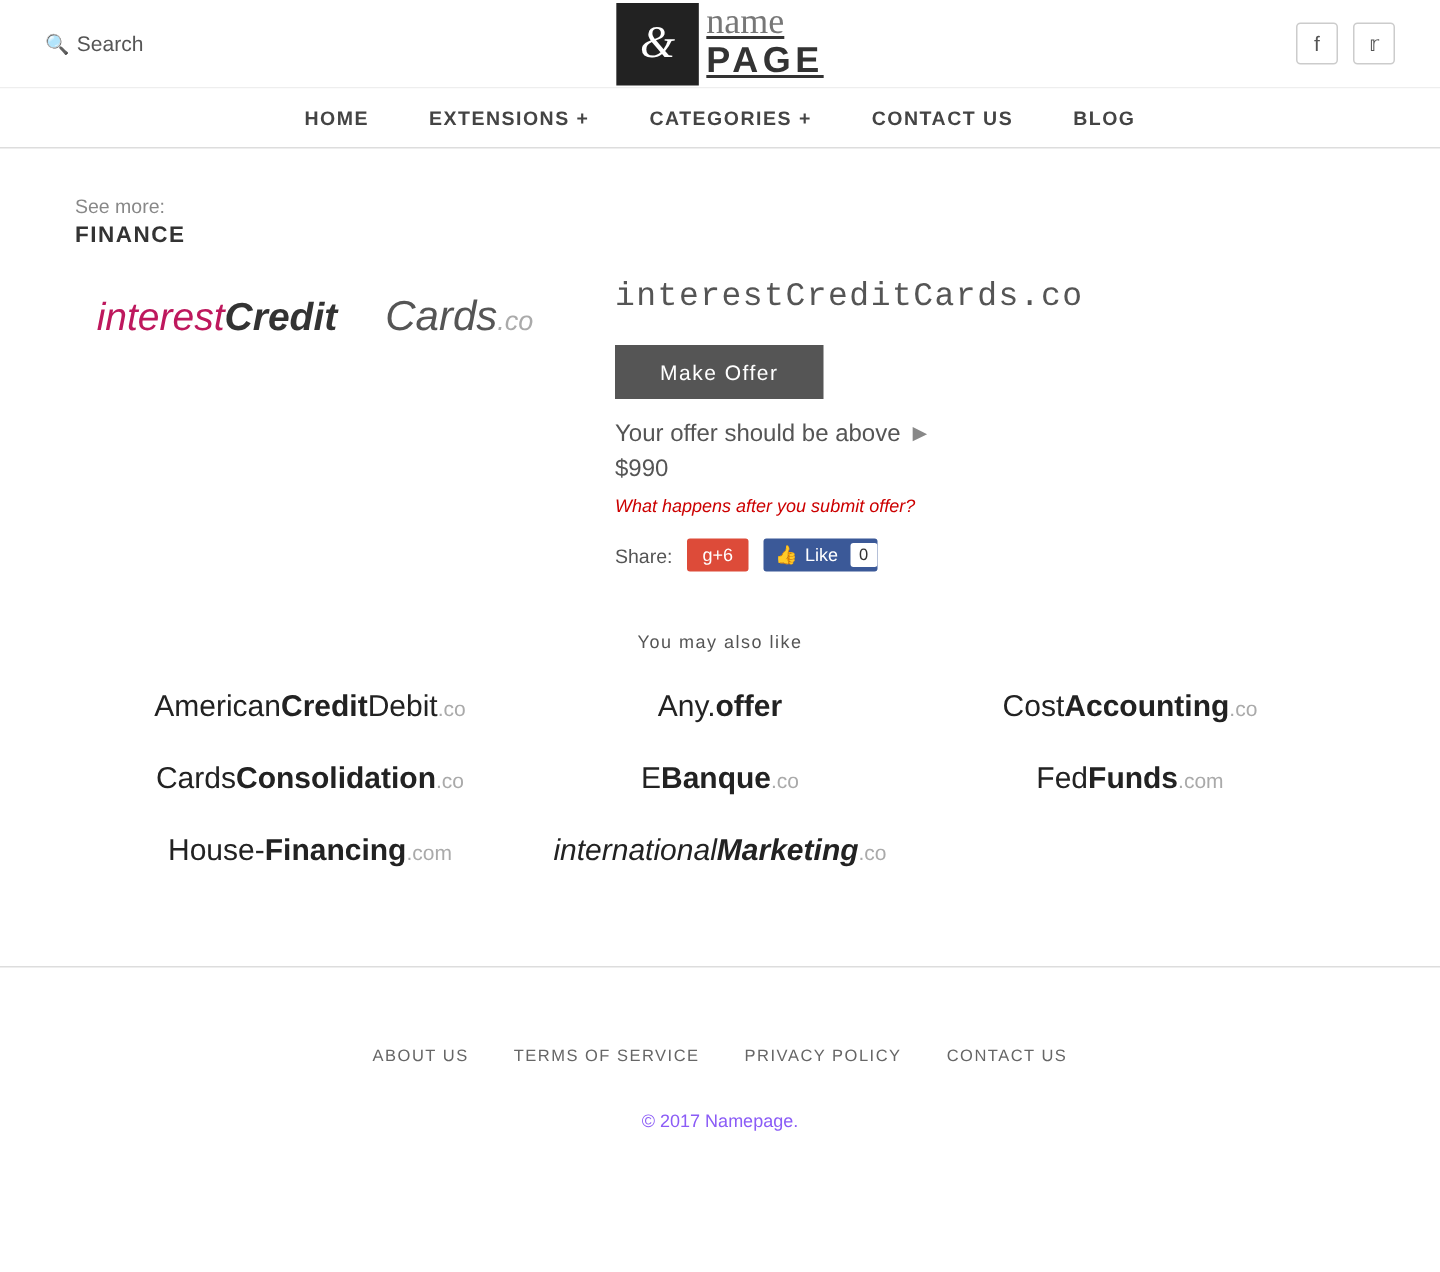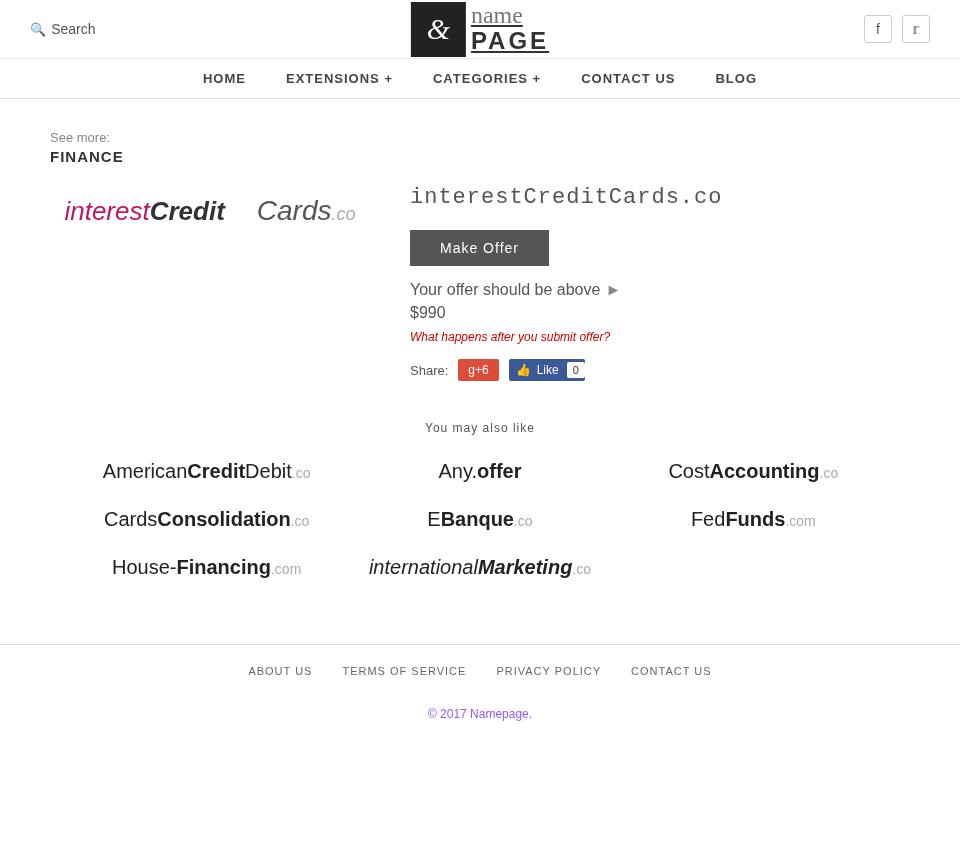--- a/index.html
+++ b/index.html
@@ -47,21 +47,21 @@
     .also-like { text-align: center; margin-bottom: 30px; }
     .also-like-title { font-size: 12px; color: #555; margin-bottom: 20px; letter-spacing: 1px; }
     .also-like-grid { display: grid; grid-template-columns: repeat(3, 1fr); gap: 15px 20px; max-width: 800px; margin: 0 auto; }
     .also-like-item { text-align: center; padding: 5px; }
     .also-like-item .domain-text { font-size: 20px; color: #222; font-weight: 400; }
     .also-like-item .domain-text .bold { font-weight: 700; }
     .also-like-item .domain-text .tld { color: #aaa; font-size: 14px; }
 
     
     .footer-nav { border-top: 1px solid #ddd; padding: 20px; display: flex; justify-content: center; gap: 30px; }
-    .footer-nav a { text-decoration: none; color: #666; font-size: 11px; letter-spacing: 1px; text-transform: uppercase; }
+    .footer-nav a { text-decoration: none; color: #666; font-size: 11px; letter-spacing: 1px; text-transform: uppercase; margin-top: 33px; }
     .footer-copy { text-align: center; padding: 10px; font-size: 12px; color: #8b5cf6; }
 
     
     .logo-wrapper { display: flex; align-items: center; gap: 0; }
     .logo-square { background: #222; width: 55px; height: 55px; display: flex; align-items: center; justify-content: center; }
     .logo-amp { color: #fff; font-size: 30px; font-style: italic; font-family: Georgia, serif; }
     .logo-names { display: flex; flex-direction: column; margin-left: 5px; text-decoration: underline; }
     .logo-name-text { font-family: 'Brush Script MT', cursive; font-size: 24px; color: #777; line-height: 1; }
     .logo-page-text { font-size: 24px; font-weight: 900; color: #333; letter-spacing: 3px; line-height: 1.2; text-transform: uppercase; }
   </style>

